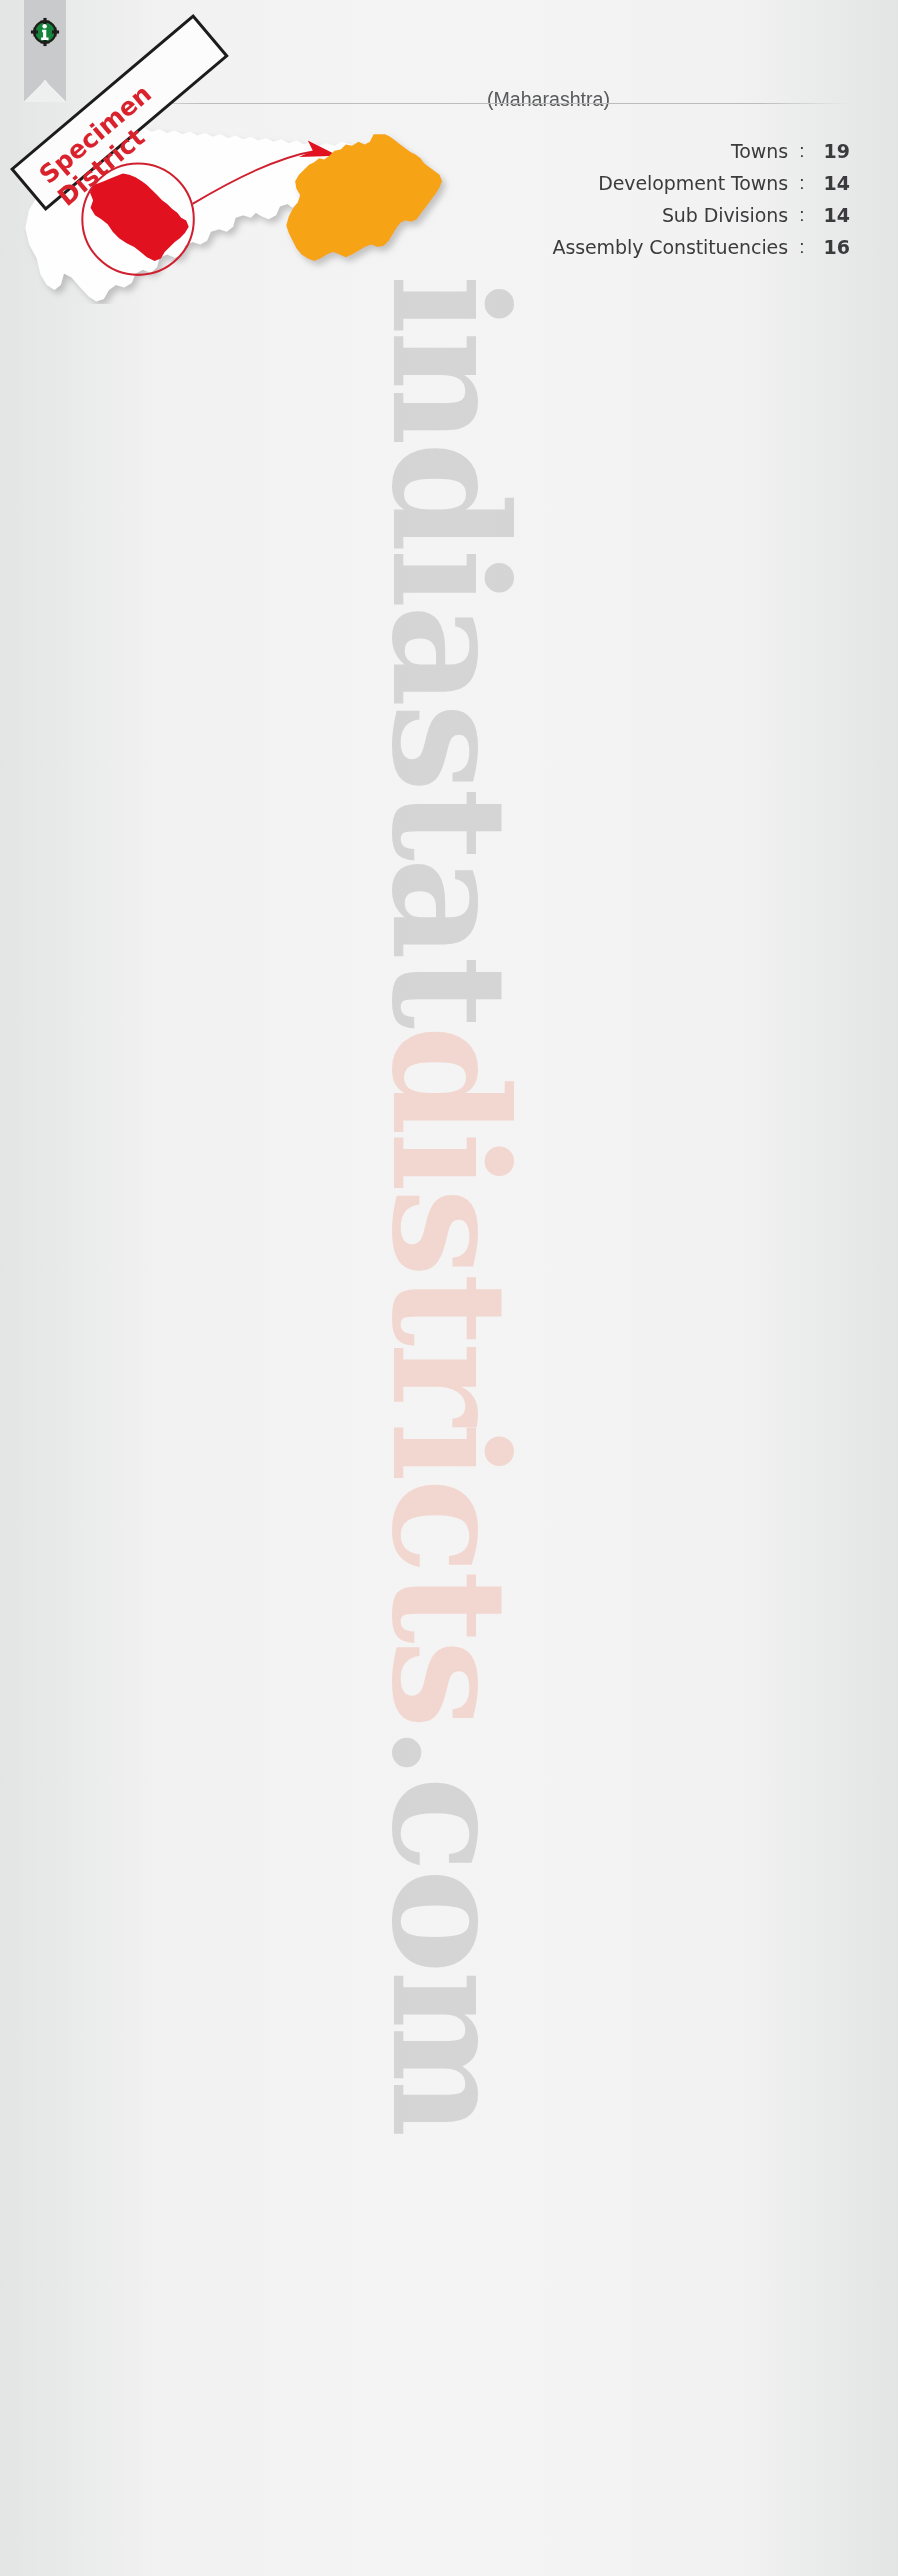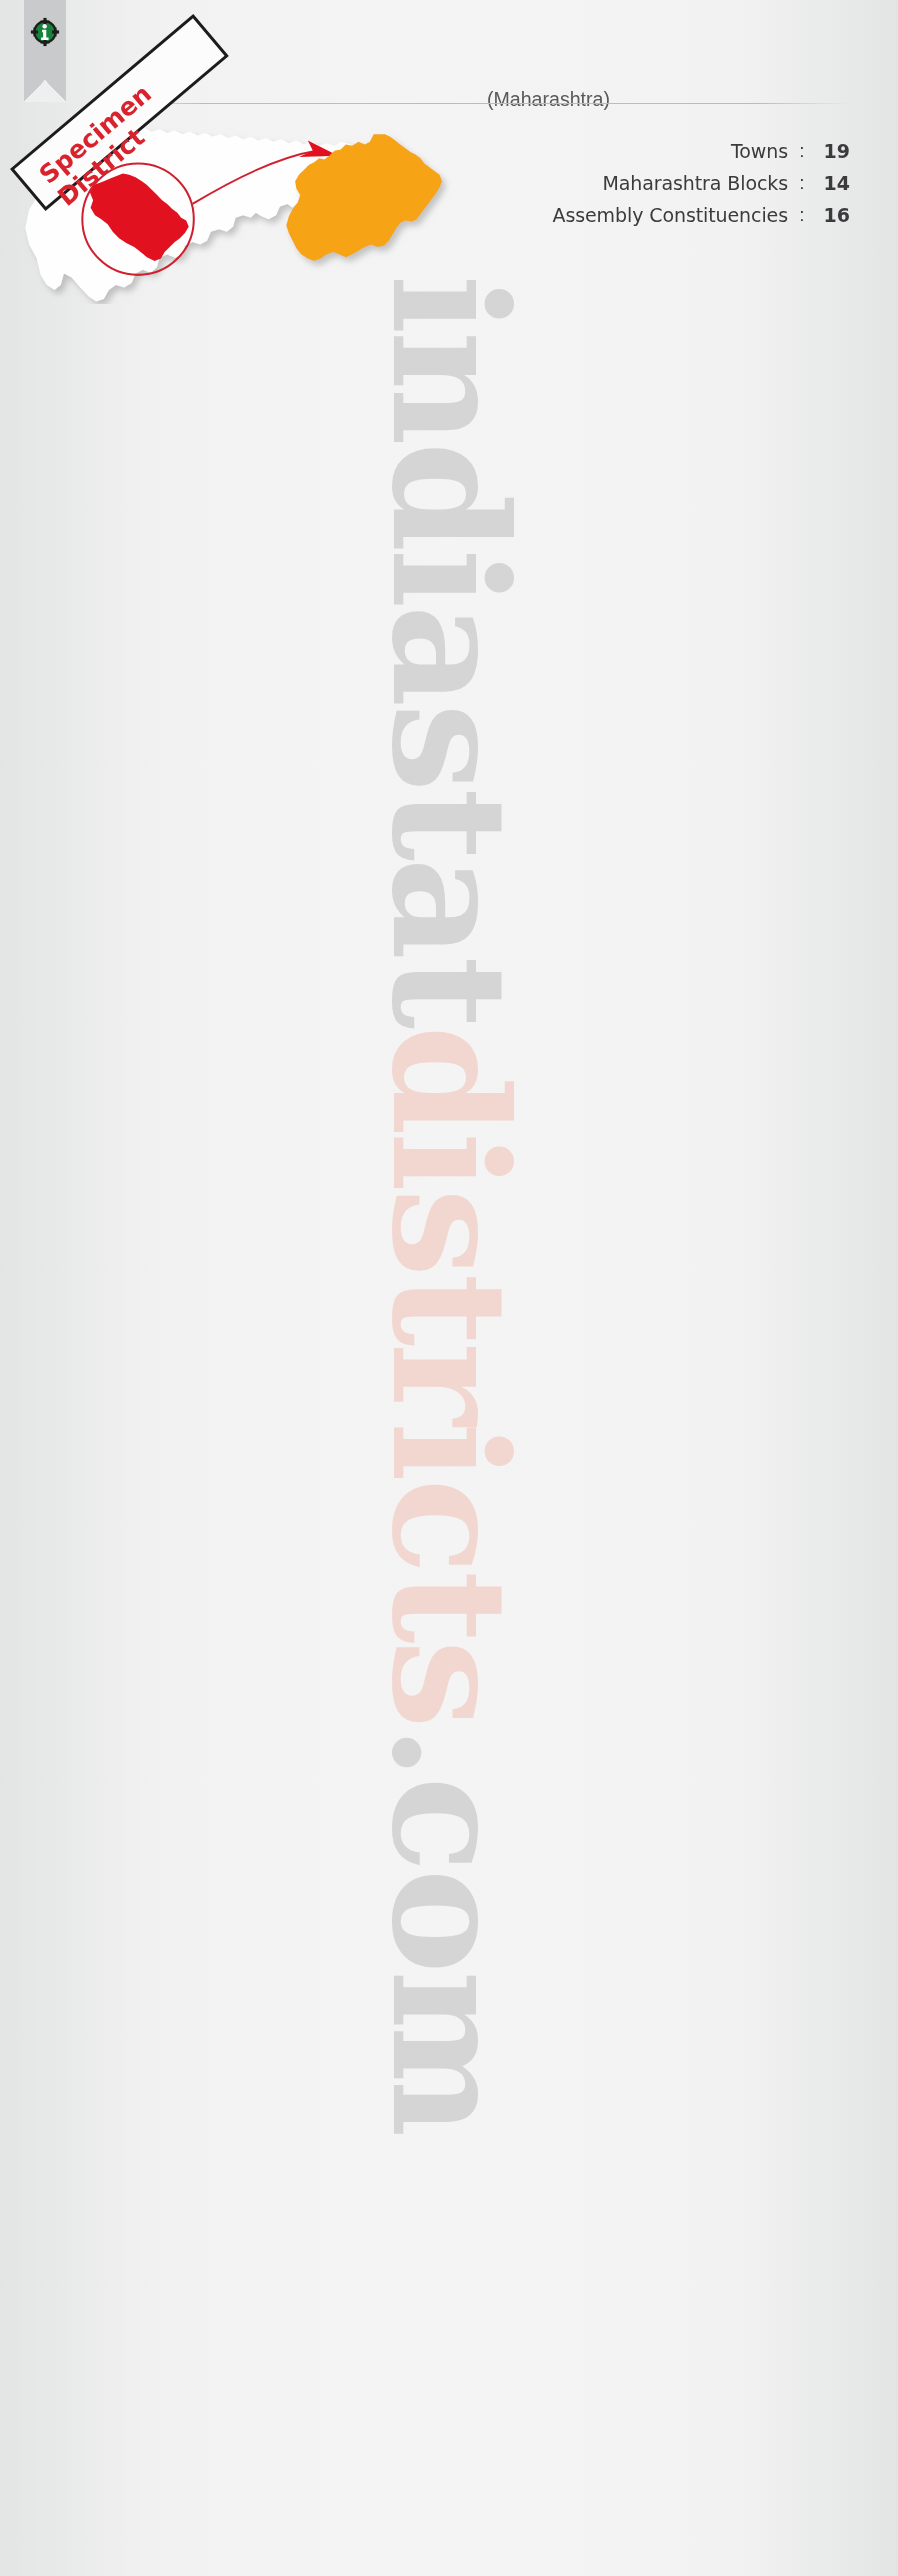--- a/index.html
+++ b/index.html
@@ -102,21 +102,26 @@
 
 <div class="stats">
   <table>
         <tbody id="stats-body">
           <tr>
             <td class="l">Towns</td>
             <td class="c">:</td>
             <td class="v">19</td>
           </tr>
           <tr>
-            <td class="l">Maharashtra Blocks</td>
+            <td class="l">Development Towns</td>
+            <td class="c">:</td>
+            <td class="v">14</td>
+          </tr>
+          <tr>
+            <td class="l">Sub Divisions</td>
             <td class="c">:</td>
             <td class="v">14</td>
           </tr>
           <tr>
             <td class="l">Assembly Constituencies</td>
             <td class="c">:</td>
             <td class="v">16</td>
           </tr>
         </tbody>
       </table>

